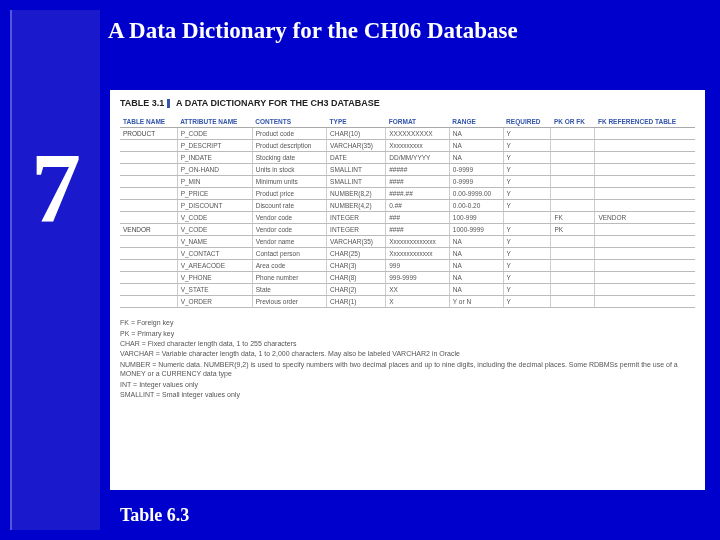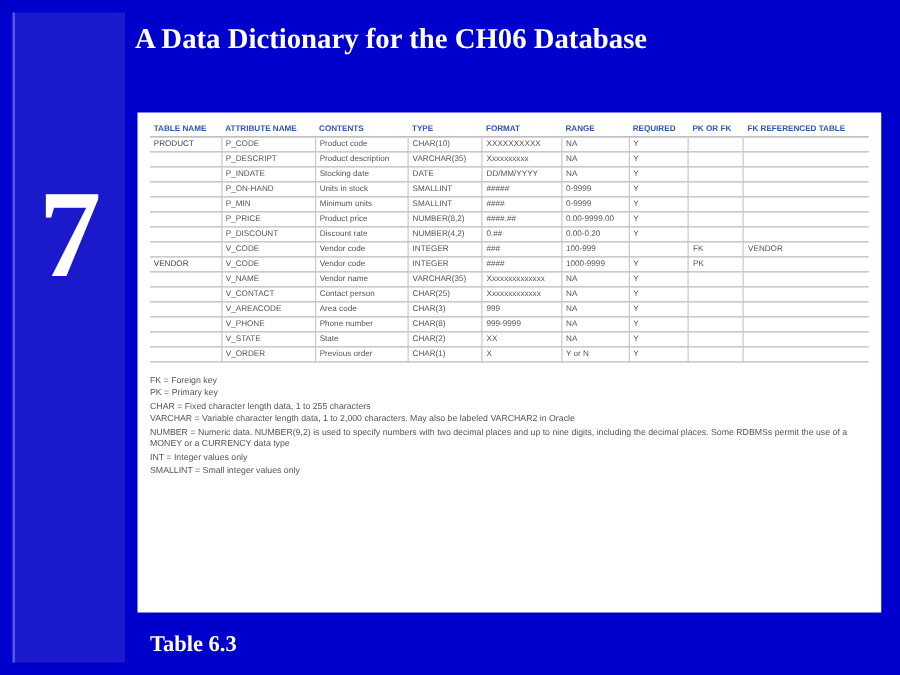--- a/index.html
+++ b/index.html
@@ -22,20 +22,25 @@
 </head>
 <body>
 
 <div class="sidebar">
   <div class="page-num">7</div>
 </div>
 
 <div class="title">A Data Dictionary for the CH06 Database</div>
 
 <div class="content">
+  <div class="table-caption">
+    <span>TABLE 3.1</span>
+    <span class="bar"></span>
+    <span>A DATA DICTIONARY FOR THE CH3 DATABASE</span>
+  </div>
   <table>
     <thead>
         <tr id="hdr-row">
           <th>TABLE NAME</th>
           <th>ATTRIBUTE NAME</th>
           <th>CONTENTS</th>
           <th>TYPE</th>
           <th>FORMAT</th>
           <th>RANGE</th>
           <th>REQUIRED</th>

